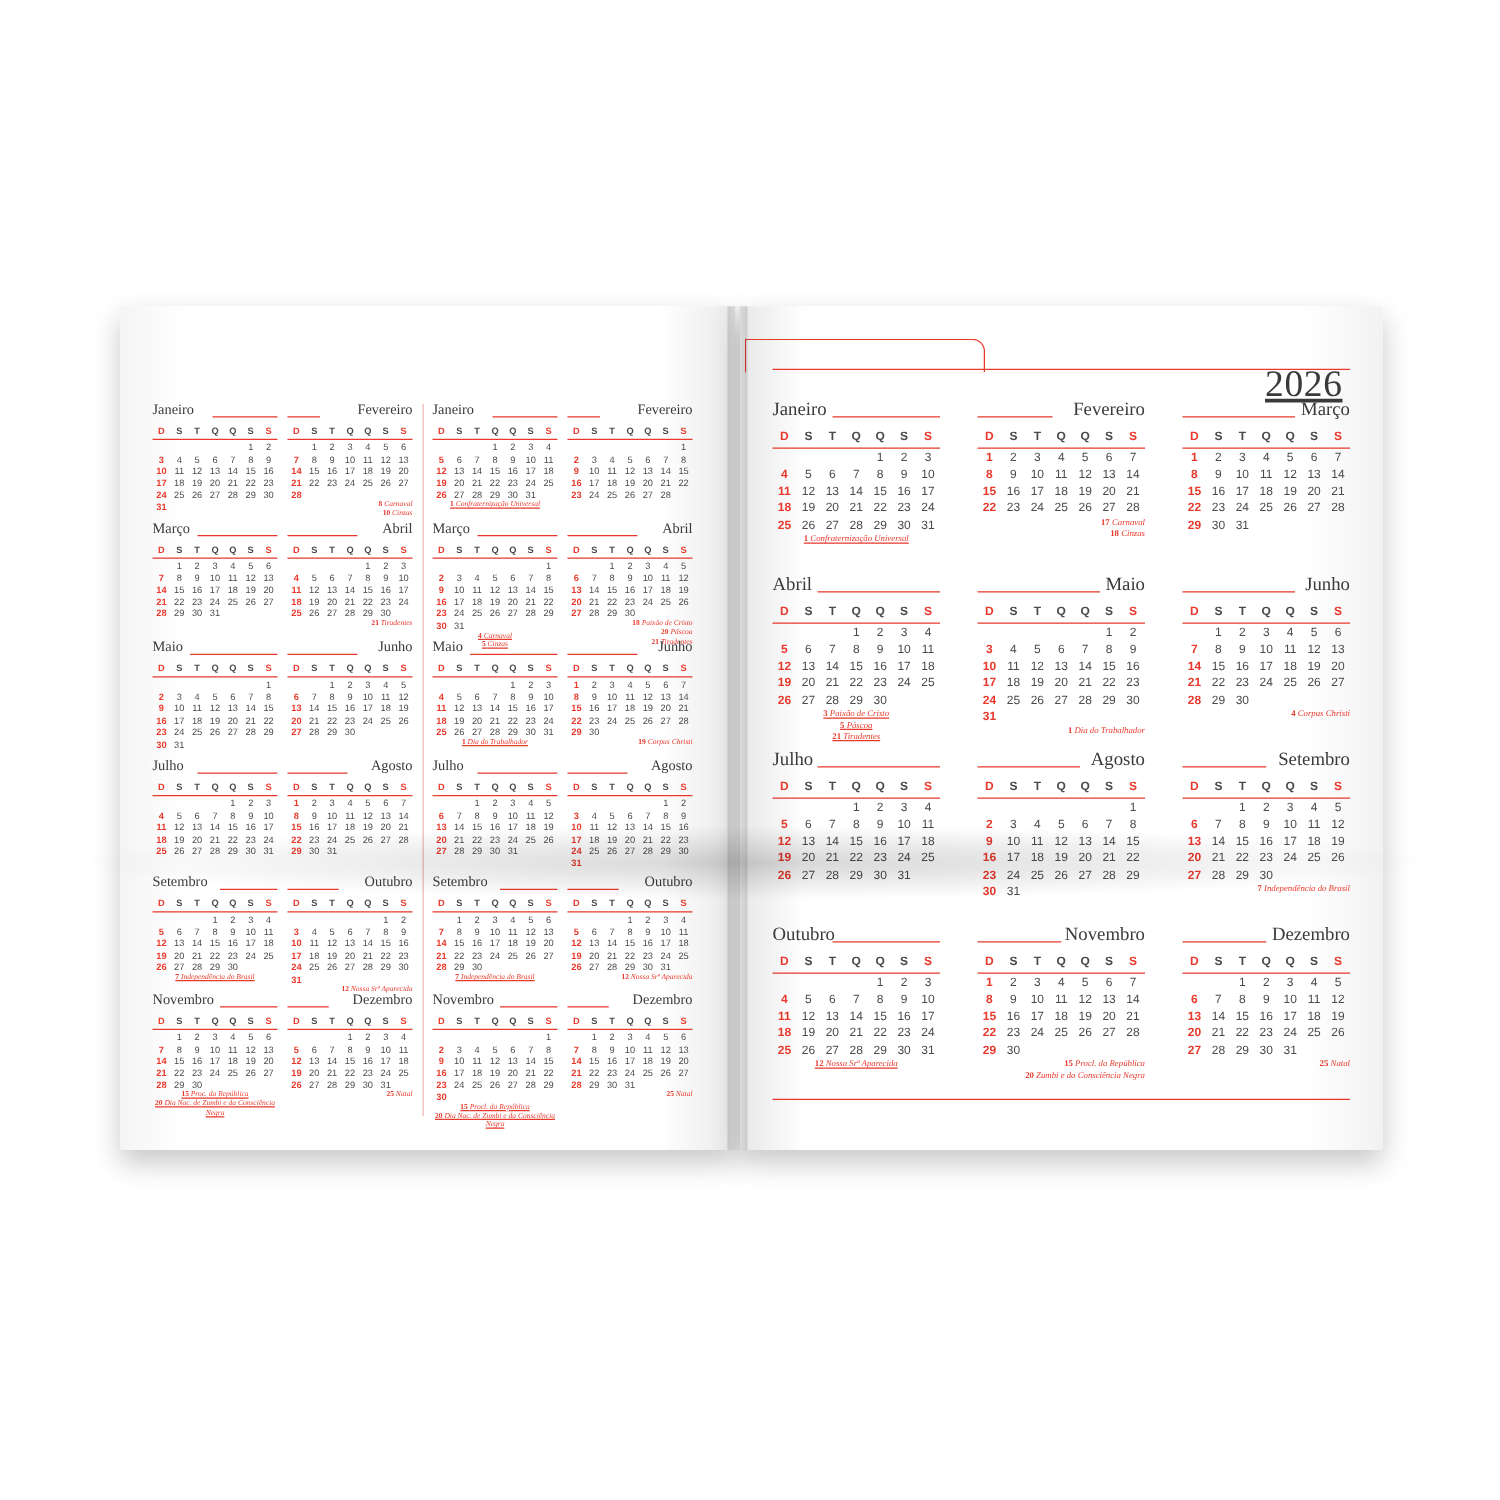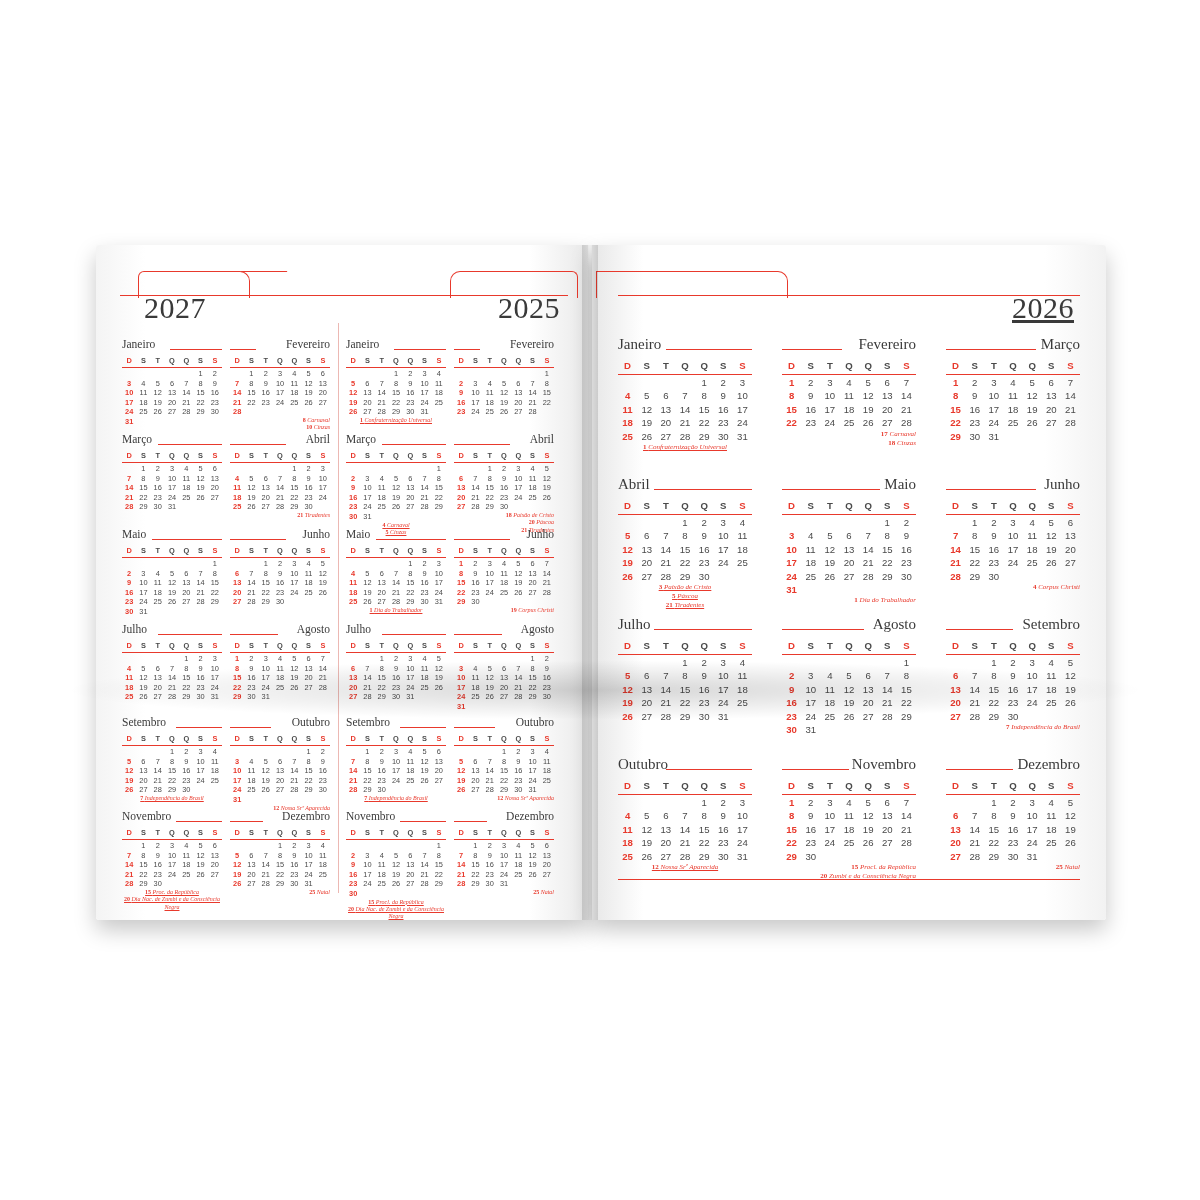--- a/index.html
+++ b/index.html
@@ -20,21 +20,21 @@
          background:radial-gradient(ellipse at center,rgba(0,0,0,.16),rgba(0,0,0,0) 70%);}
 
   
   .banner{position:absolute;height:34px;}
   .banner .rule{position:absolute;left:0;right:0;top:0;height:0;border-top:1.4px solid #e8392c;}
   .year{position:absolute;top:-4px;font-size:30px;color:#3a3a3a;font-family:"Liberation Serif",serif;letter-spacing:.5px;}
   .tabline{position:absolute;border:1.4px solid #e8392c;border-bottom:none;height:26px;}
 
   
   .mon{position:absolute;}
-  .mon .mhead{position:relative;height:15px;margin-top:16px;}
+  .mon .mhead{position:relative;height:15px;}
   .mon .mname{position:absolute;top:-3px;font-size:11.5px;color:#3a3a3a;white-space:nowrap;}
   .mon .mrule{position:absolute;top:8px;height:0;border-top:1px solid #e8392c;}
   .grid{display:grid;grid-template-columns:repeat(7,1fr);font-family:"Liberation Sans",sans-serif;}
   .grid .dow{font-size:7.4px;font-weight:bold;text-align:center;color:#4a4a4a;line-height:9px;padding-bottom:1px;}
   .grid .dow.s{color:#e8392c;}
   .grid .d{font-size:7.4px;text-align:center;color:#4a4a4a;line-height:9.6px;}
   .grid .d.r{color:#e8392c;font-weight:bold;}
   .grid .d.e{color:transparent;}
   .bar{height:0;border-top:.9px solid #e8392c;margin:1px 0 1px 0;}
   .notes{font-family:"Liberation Serif",serif;font-size:6px;color:#e8392c;text-align:right;line-height:7.4px;font-style:italic;}
@@ -50,28 +50,20 @@
 </style>
 </head>
 <body>
 
 <div class="stage">
 
   <div class="book">
 
     <div class="page left">
 
-      <div class="banner" style="left:24px;top:50px;width:448px;">
-        <div class="rule"></div>
-        <div class="year" style="left:24px;">2027</div>
-        <div class="year" style="right:8px;">2025</div>
-        <div class="tabline" style="left:18px;top:-24px;width:110px;border-radius:6px 10px 0 0;"></div>
-        <div class="tabline" style="left:330px;top:-24px;width:126px;border-radius:10px 6px 0 0;"></div>
-        <div style="position:absolute;left:128px;top:-24px;width:46px;height:24px;border-top:1.4px solid #e8392c;border-radius:0 0 0 0;transform:skewX(30deg);"></div>
-      </div>
 
       <div id="leftcols">
           <div class="mon" style="width: 100px; left: 26px; top: 80px;">
             <div class="mhead">
               <div class="mname" style="left: 0px;">Janeiro</div>
               <div class="mrule" style="left: 48px; right: 0px;"></div>
             </div>
             <div class="grid">
               <div class="dow s">D</div>
               <div class="dow">S</div>

